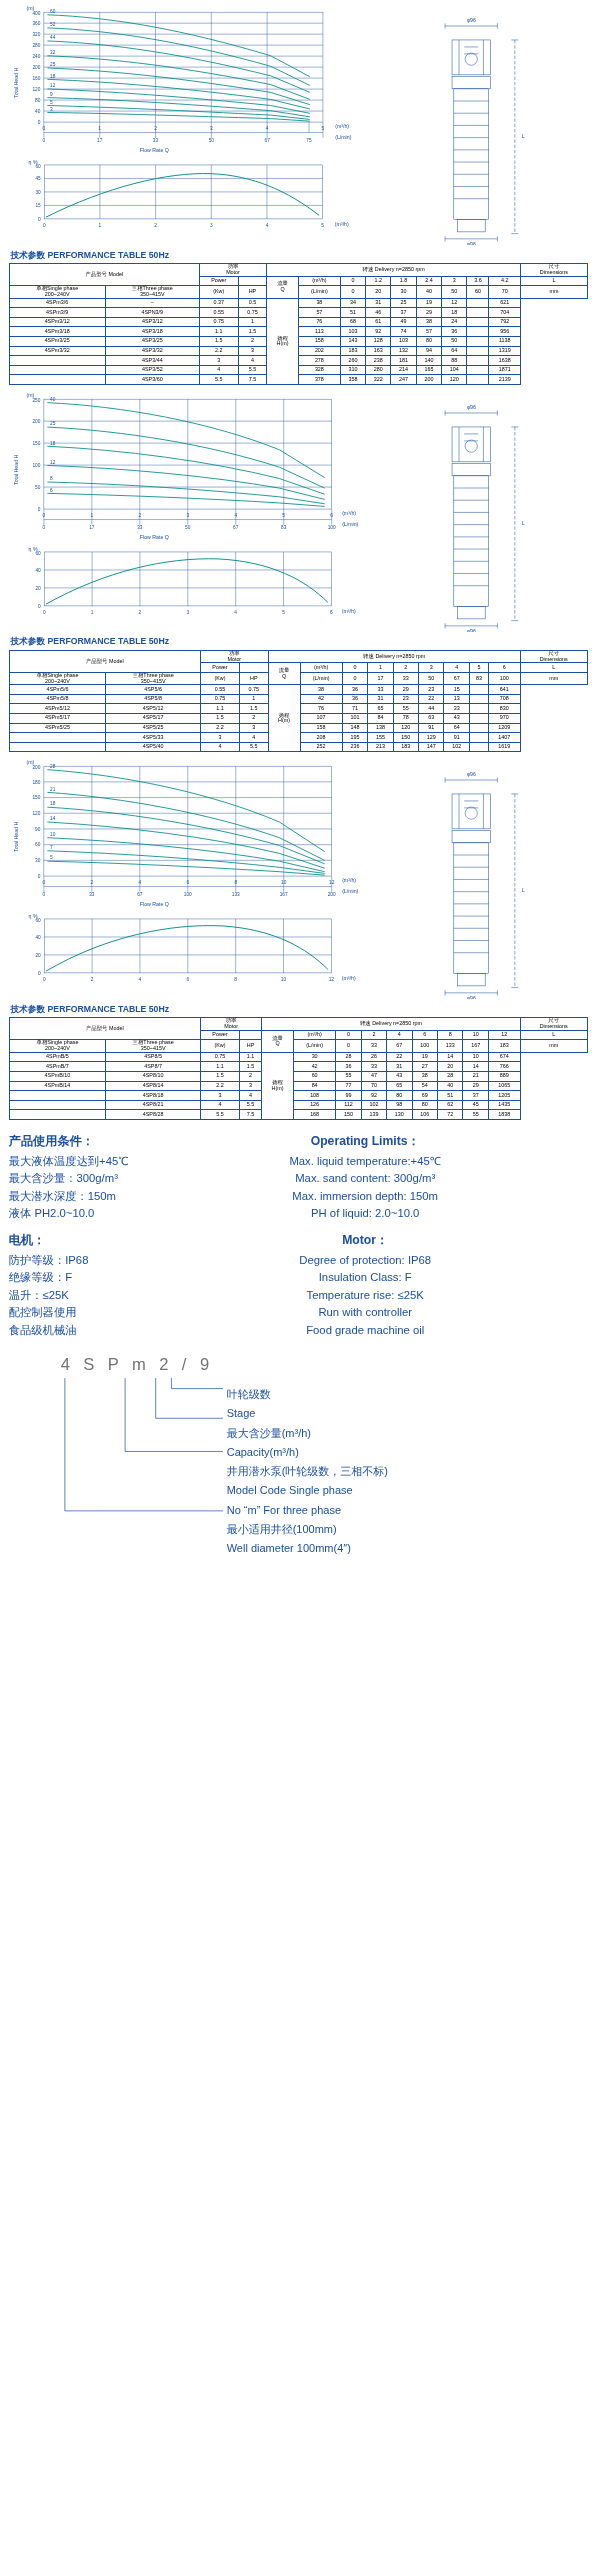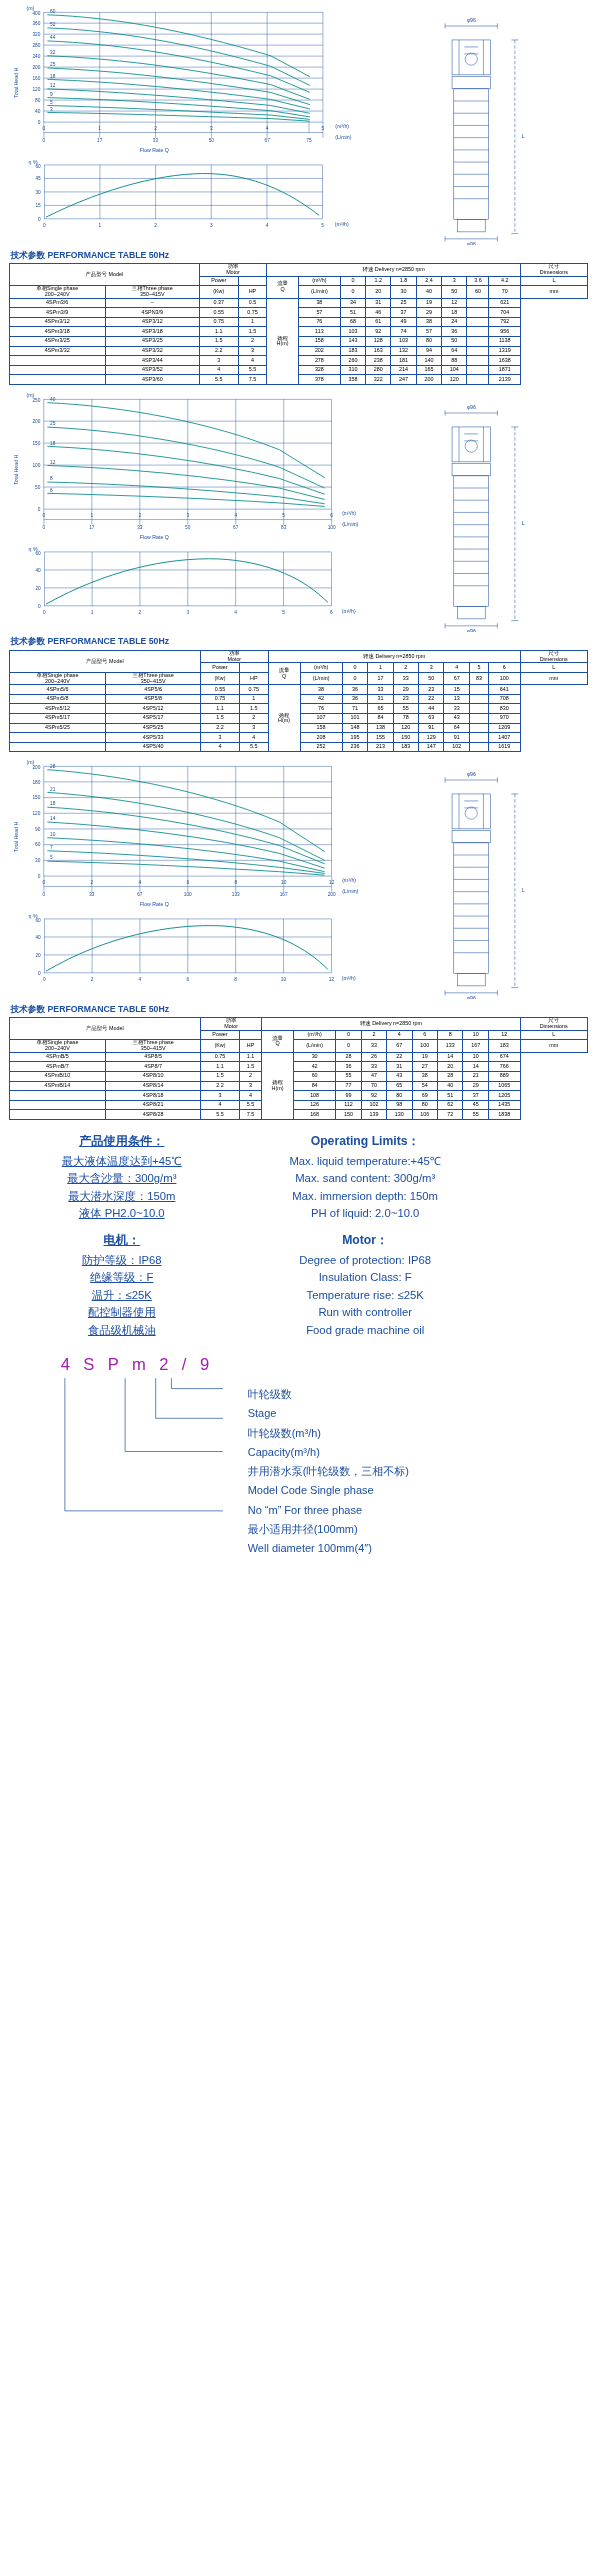--- a/index.html
+++ b/index.html
@@ -44,42 +44,41 @@
   }
   .hdr { background: #fff; color: #1c4fa1; }
 
   
   .limits {
     display: flex;
     margin-top: 12.2px;
     font-size: 11.3px;
     line-height: 1.55;
   }
-  .limits .cn { width: 288px; text-align: center; padding-right: 12.2px; color: #1c4fa1; text-decoration: underline; }
+  .limits .cn { width: 288px; text-align: left; padding-right: 12.2px; color: #1c4fa1; }
   .limits .en { width: 288px; text-align: center; color: #1c4fa1; }
   .limits h3 { margin: 0 0 1.7px 0; font-size: 12.2px; color: #1c4fa1; }
   .motor { margin-top: 8.7px; }
 
   
   .codebox { margin-top: 15.7px; position: relative; height: 218px; }
   .codetitle {
     font-size: 16.6px;
     letter-spacing: 4.4px;
-    color: #a21caf;
+    color: #737373;
     padding-left: 52px;
     font-weight: normal;
   }
   .legend {
     position: absolute;
     left: 218px;
     top: 30px;
     font-size: 11px;
     line-height: 1.75;
     color: #1c4fa1;
-    margin-left: 21px;
   }
   .legend div { white-space: nowrap; }
 </style>
 </head>
 <body>
 
 <div class="page">
 
   <div class="chart-block">
     <div class="chart-row">
@@ -982,21 +981,21 @@
       <g stroke="#1c4fa1" stroke-width="0.8" fill="none">
         <path d="M131 0 L131 12 L190 12"></path>
         <path d="M113 0 L113 46 L190 46"></path>
         <path d="M78 0 L78 84 L190 84"></path>
         <path d="M9 0 L9 152 L190 152"></path>
       </g>
     </svg>
     <div class="legend">
       <div>叶轮级数</div>
       <div>Stage</div>
-      <div>叶轮级数(m³/h)</div>
+      <div>最大含沙量(m³/h)</div>
       <div>Capacity(m³/h)</div>
       <div>井用潜水泵(叶轮级数，三相不标)</div>
       <div>Model Code  Single phase</div>
       <div>No “m” For three phase</div>
       <div>最小适用井径(100mm)</div>
       <div>Well diameter 100mm(4″)</div>
     </div>
   </div>
 
 </div>

